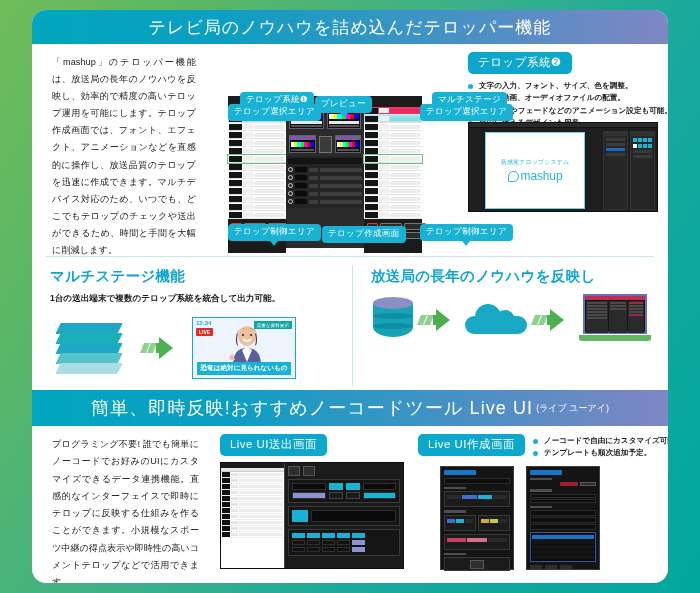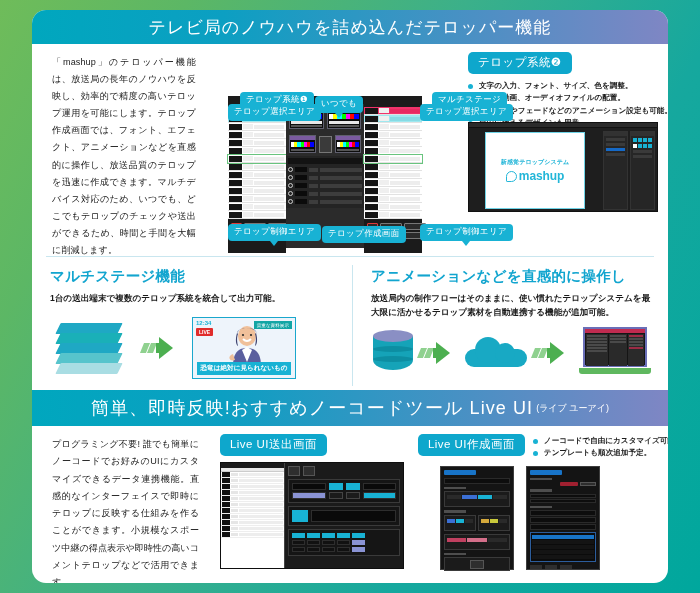--- a/index.html
+++ b/index.html
@@ -128,21 +128,21 @@
   .ms-row .t { flex: 1; height: 4px; background: #3d3d3d; }
 
   
   #make-mock {
     position: absolute; left: 0; top: 70px;
     width: 190px; height: 90px;
     background: #1e1e1e; border: 1px solid #111;
   }
   #mm-top { height: 5px; background: #2b2b2b; border-bottom: 1px solid #111; }
   #mm-body { display: flex; height: 85px; }
-  #mm-canvaswrap { flex: 1; padding: 4px 16px; font-weight: bold; }
+  #mm-canvaswrap { flex: 1; padding: 4px 16px; }
   #mm-canvas {
     background: #fff; height: 100%;
     display: flex; flex-direction: column;
     align-items: center; justify-content: center; gap: 2px;
     border: 1px solid #6fd3e6;
   }
   #mm-canvas .t1 { color: #23b6d8; font-size: 6px; letter-spacing: .02em; }
   #mm-canvas .logo { display: flex; align-items: center; gap: 2px; color: #23b6d8; }
   #mm-canvas .logo .mark {
     width: 11px; height: 11px; border: 1.4px solid #23b6d8;
@@ -541,21 +541,21 @@
     <div class="callout" style="left:400px;top:44px">
       <span class="pill">マルチステージ</span>
     </div>
     <div class="callout" style="left:196px;top:56px">
       <span class="pill">テロップ選択エリア</span>
     </div>
     <div class="callout" style="left:388px;top:56px">
       <span class="pill">テロップ選択エリア</span>
     </div>
     <div class="callout" style="left:283px;top:48px">
-      <span class="pill"><span>いつでも</span></span>
+      <span class="pill"><span>プレビュー</span></span>
       <div class="tip"></div>
     </div>
     <div class="callout" style="left:196px;top:176px">
       <span class="pill">テロップ制御エリア</span>
       <div class="tip"></div>
     </div>
     <div class="callout" style="left:388px;top:176px">
       <span class="pill">テロップ制御エリア</span>
       <div class="tip"></div>
     </div>
@@ -656,22 +656,21 @@
             <path d="M6 30 C0 32 2 38 8 36 Z" fill="#f0c09a"></path>
           </svg>
           <span class="lower">恐竜は絶対に見られないもの</span>
         </div>
       </div>
     </div>
 
     <div class="vr"></div>
 
     <div class="feat" id="feat-right">
-      <h3>アニメーションなどを直感的に操作し</h3>
-      <p>放送局内の制作フローはそのままに、使い慣れたテロップシステムを最大限に活かせるテロップ素材を自動連携する機能が追加可能。</p>
+      <h3>放送局の長年のノウハウを反映し</h3>
 
       <div style="display:flex;align-items:center;gap:6px;margin-top:8px;padding-left:2px">
         <div id="db">
           <div class="bod"></div>
           <div class="ln" style="top:16px"></div>
           <div class="ln" style="top:26px"></div>
           <div class="cap"></div>
         </div>
 
         <div class="arrow-g">

